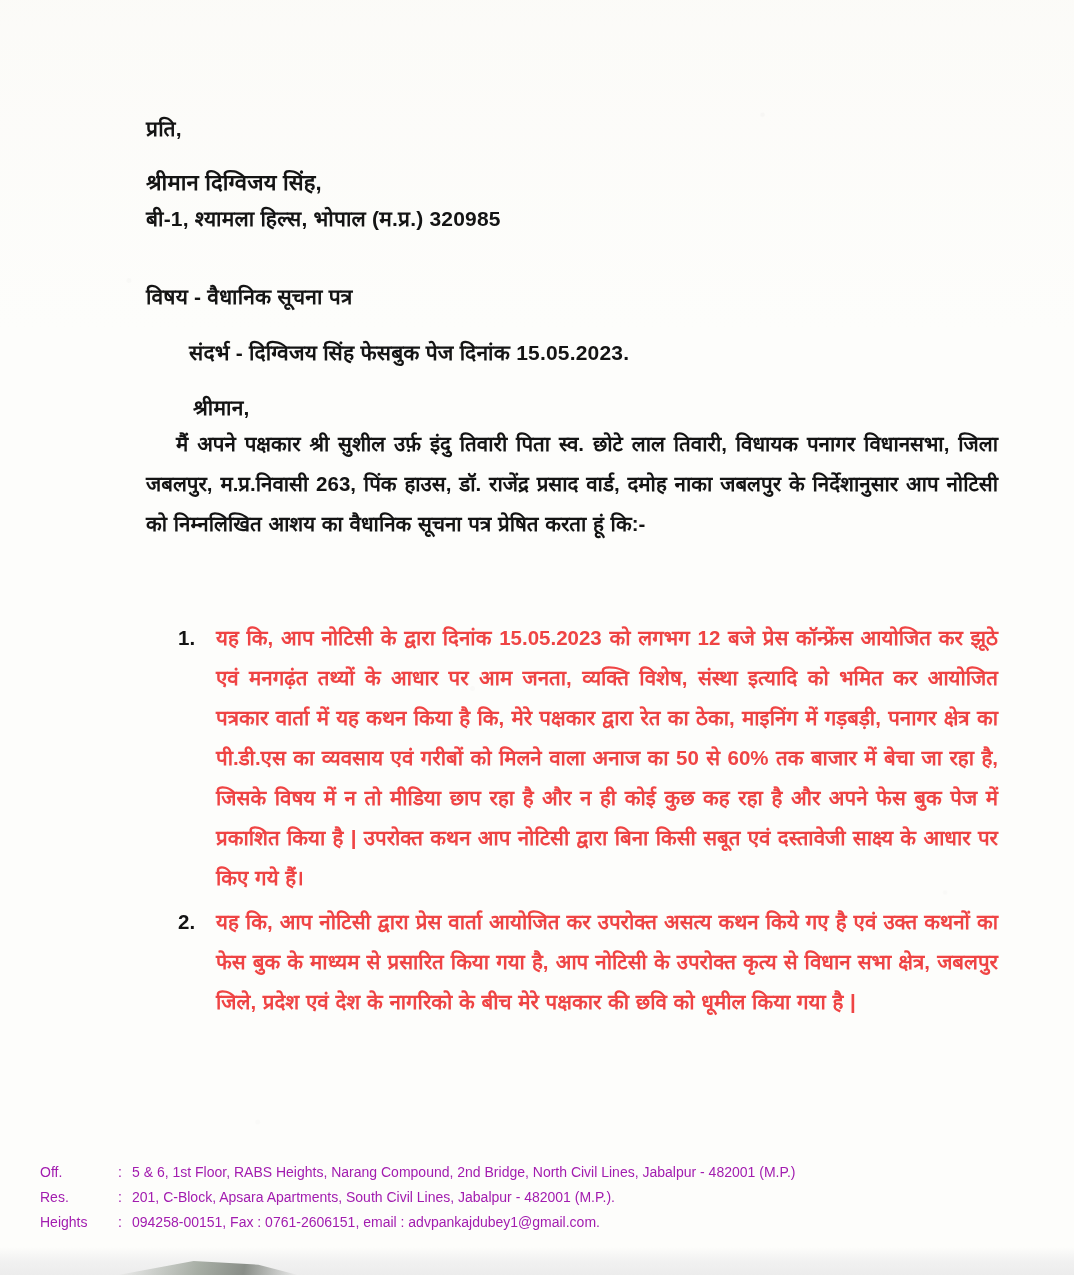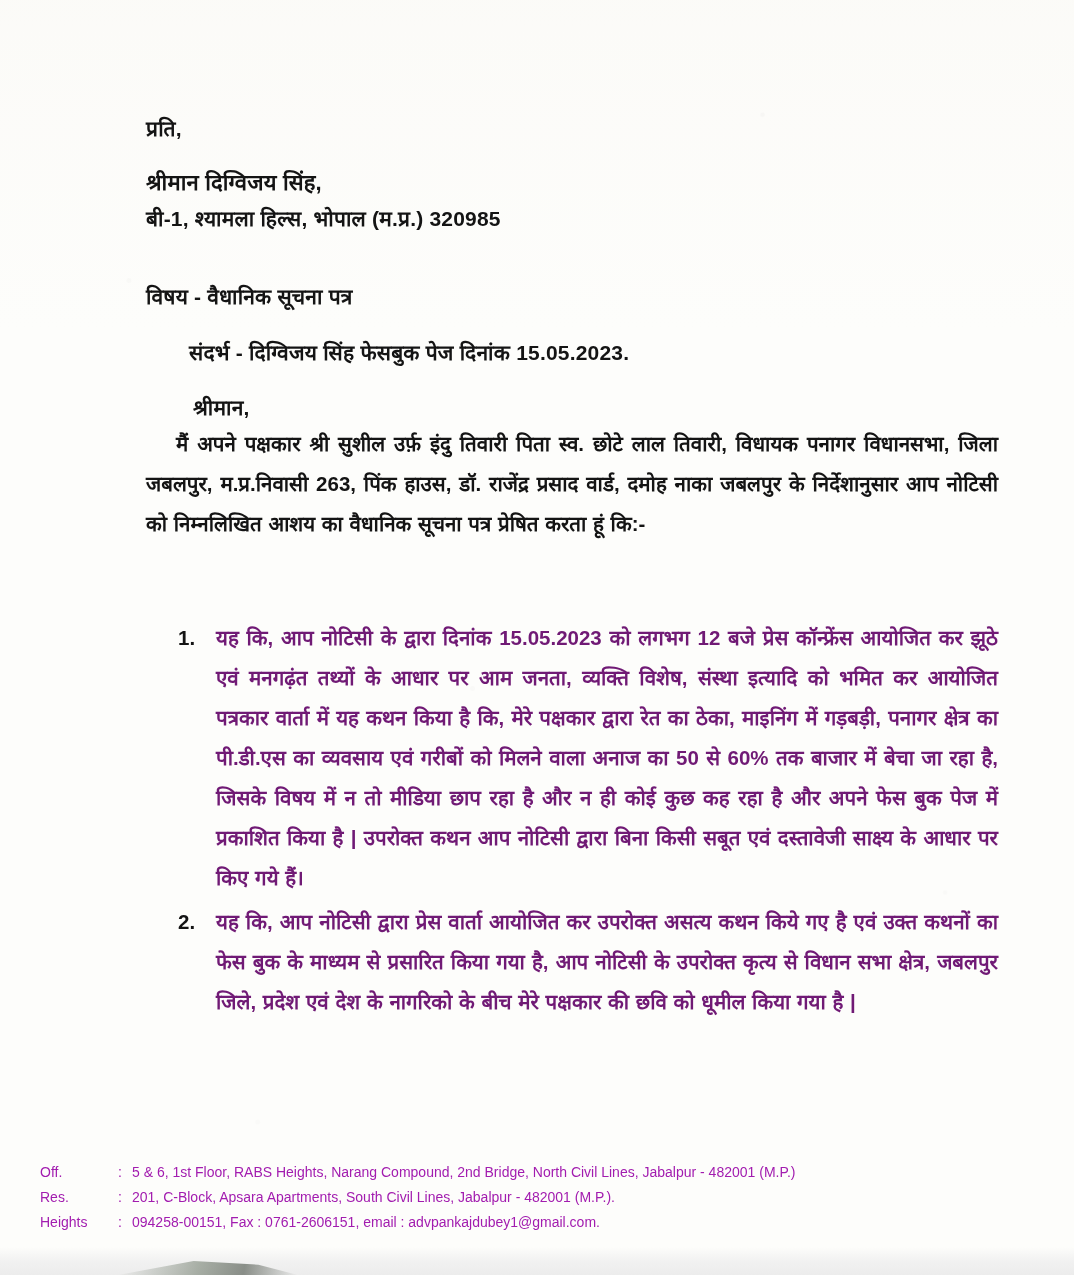--- a/index.html
+++ b/index.html
@@ -145,21 +145,21 @@
     color: #141414;
   }
 
   .clause-text {
     flex: 1 1 auto;
     font-size: 20.5px;
     line-height: 40px;
     text-align: justify;
     text-align-last: left;
     word-spacing: 1px;
-    color: #701a75;
+    color: #ef4444;
     font-weight: 600;
   }
 
   
   .footer {
     position: absolute;
     left: 40px;
     top: 1160px;
     width: 1010px;
     font-family: "Liberation Sans", "DejaVu Sans", sans-serif;

